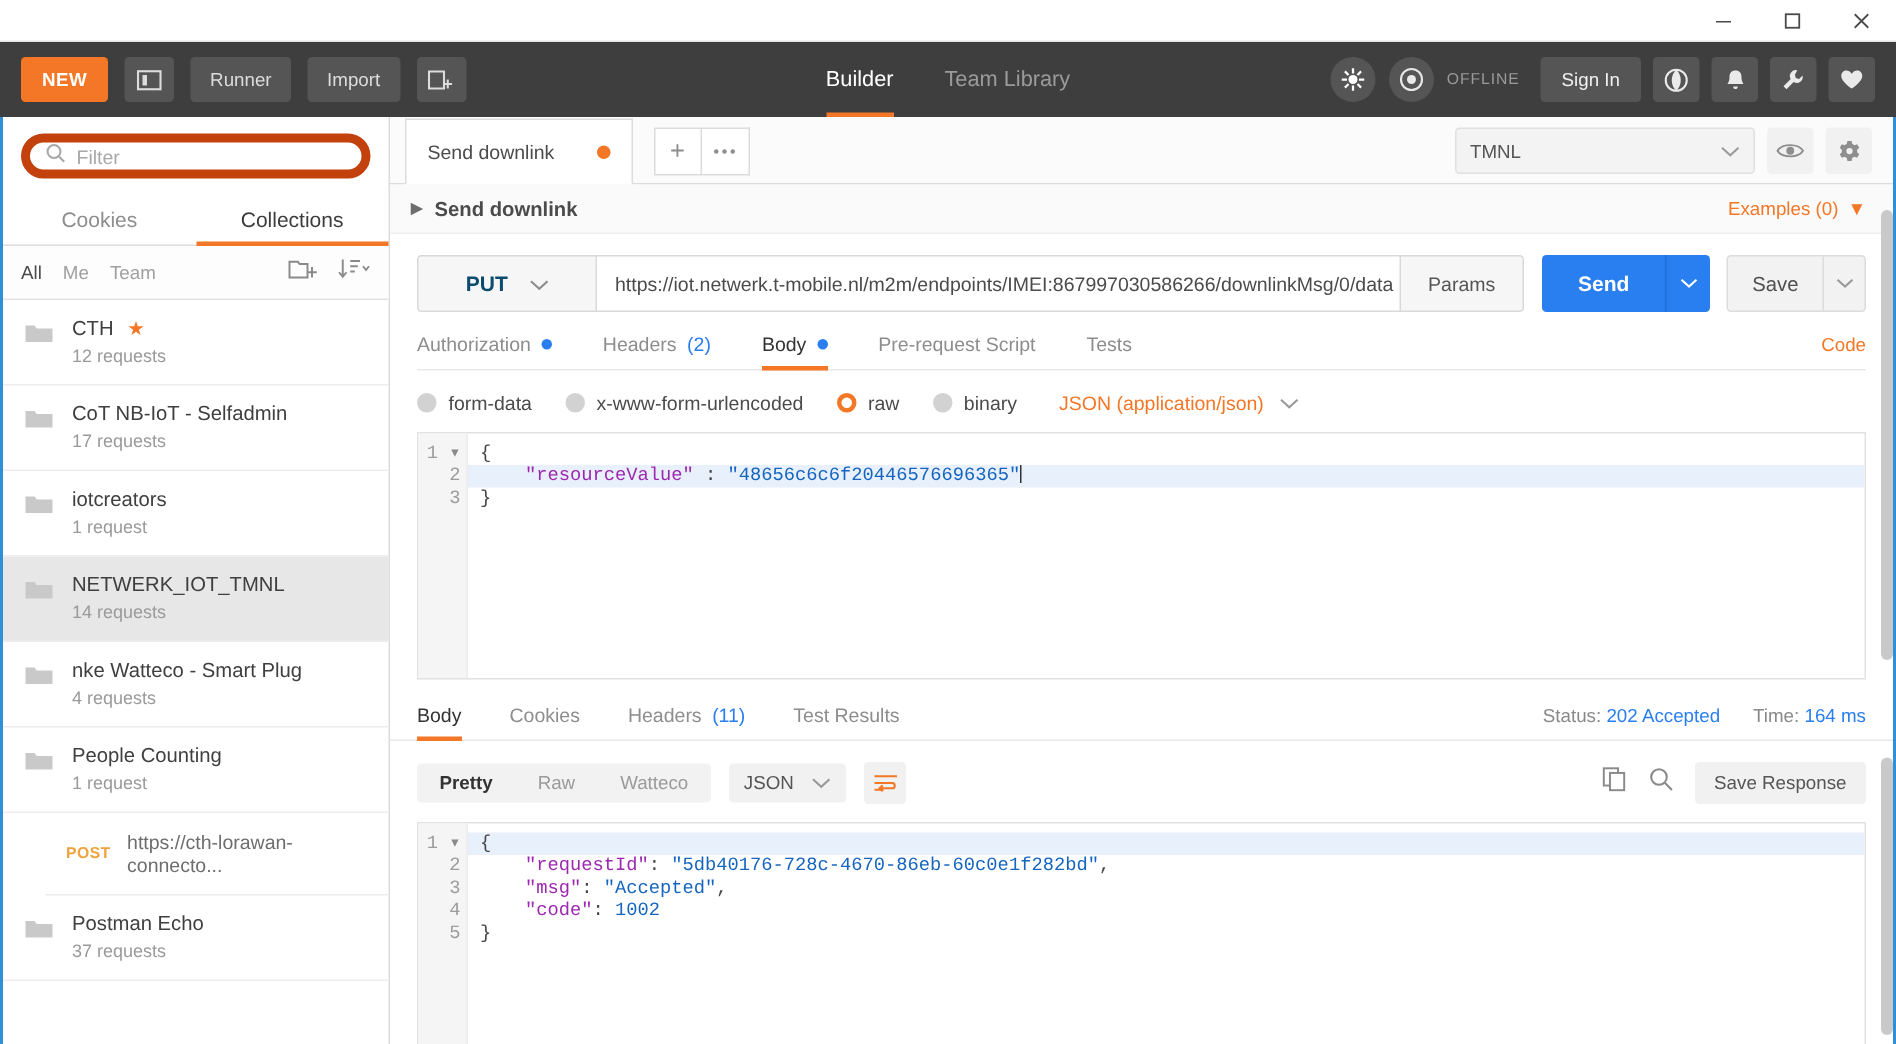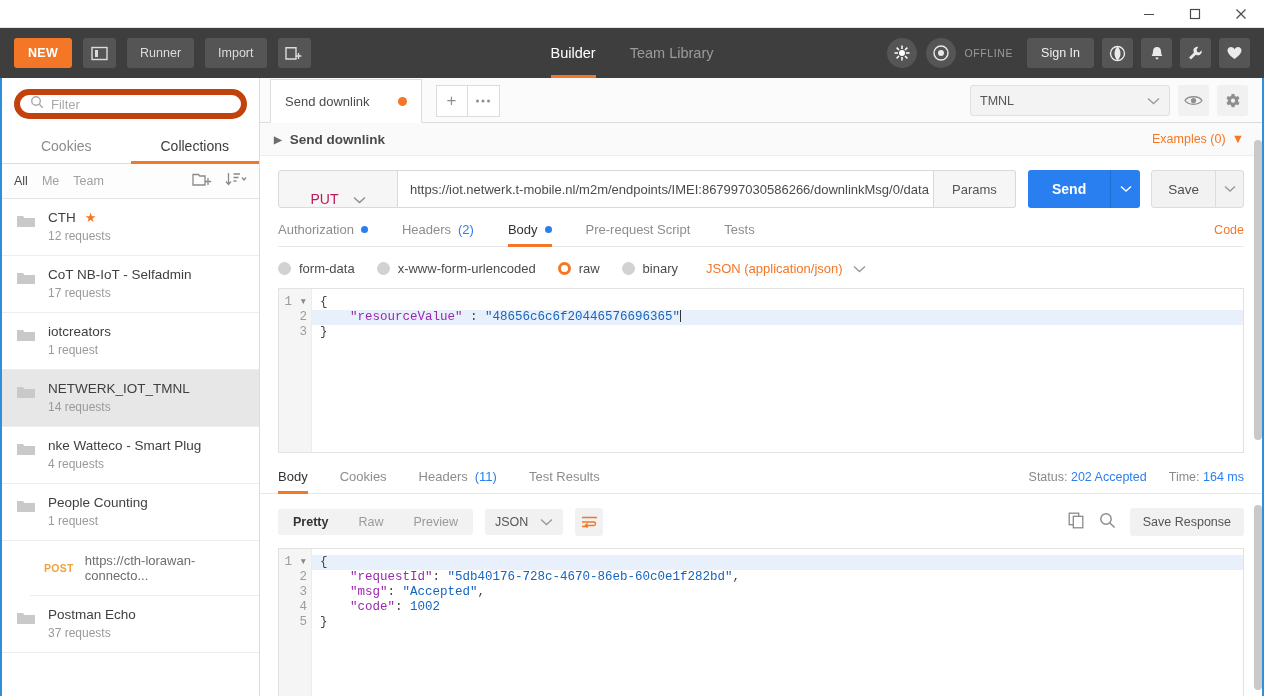--- a/index.html
+++ b/index.html
@@ -148,22 +148,22 @@
     background: #fafafa; border-bottom: 1px solid #ededed;
   }
   .req-head .crumb { font-size: 13.5px; color: #4b4b4b; font-weight: bold; display:flex; align-items:center; gap:8px;}
   .caret-r { color:#6d6d6d; font-size: 10px; }
   .examples { margin-left: auto; font-size: 12.5px; color: #f37726; display:flex; align-items:center; gap:6px;justify-content:center; }
 
   .builder { padding: 14px 18px 0 18px; flex: none; }
   .urlrow { display: flex; align-items: stretch; height: 38px; }
   .method {
     width: 120px; background: #f6f6f6; border: 1px solid #d9d9d9; border-radius: 3px 0 0 3px;
-    display:flex; align-items:flex-end; justify-content:center; gap: 14px;
-    font-size: 14px; color: #be185d;
+    display:flex; align-items:center; justify-content:center; gap: 14px;
+    font-size: 14px; color: #0c4a6e; font-weight: bold;
   }
   .urlfield {
     flex: 1; border: 1px solid #d9d9d9; border-left: none; background:#fff;
     display:flex; align-items:center; padding: 0 12px; font-size: 13px; color: #4b4b4b;
     overflow: hidden; white-space: nowrap;
   }
   .params-btn {
     width: 82px; border: 1px solid #d9d9d9; border-left: none; border-radius: 0 3px 3px 0;
     background: #f6f6f6; display:flex; align-items:center; justify-content:center;
     font-size: 13px; color: #555;
@@ -641,21 +641,21 @@
             <span>Time:</span>
             <b>164 ms</b>
           </div>
         </div>
       </div>
 
       <div class="resp-toolbar">
         <div class="seg">
           <div class="active">Pretty</div>
           <div>Raw</div>
-          <div>Preview</div>
+          <div>Watteco</div>
         </div>
         <div class="json-sel">
           <span>JSON</span>
           <span>
             <svg width="13" height="8" viewBox="0 0 13 8">
                 <path d="M1 1.5 L6.5 6.5 L12 1.5" fill="none" stroke="#999" stroke-width="1.4"></path>
               </svg>
           </span>
         </div>
         <div class="wrap-btn">

